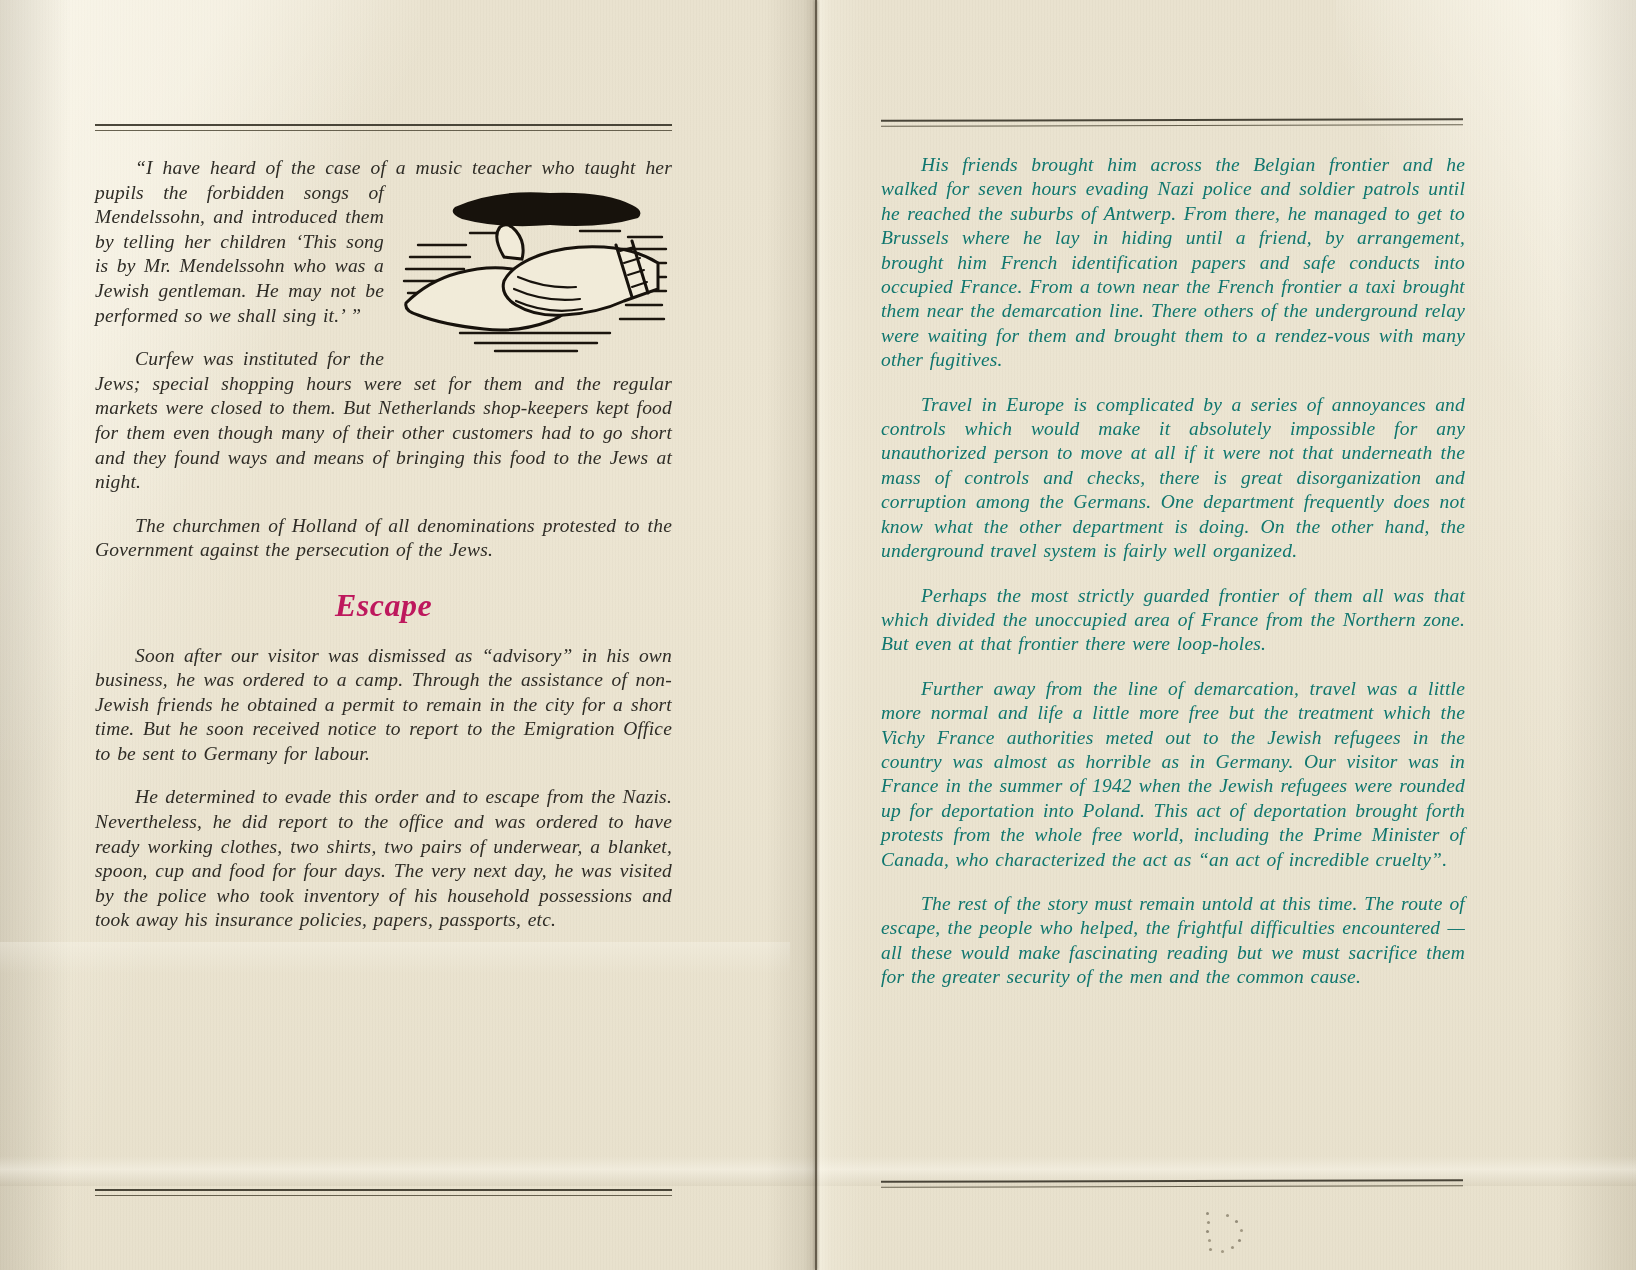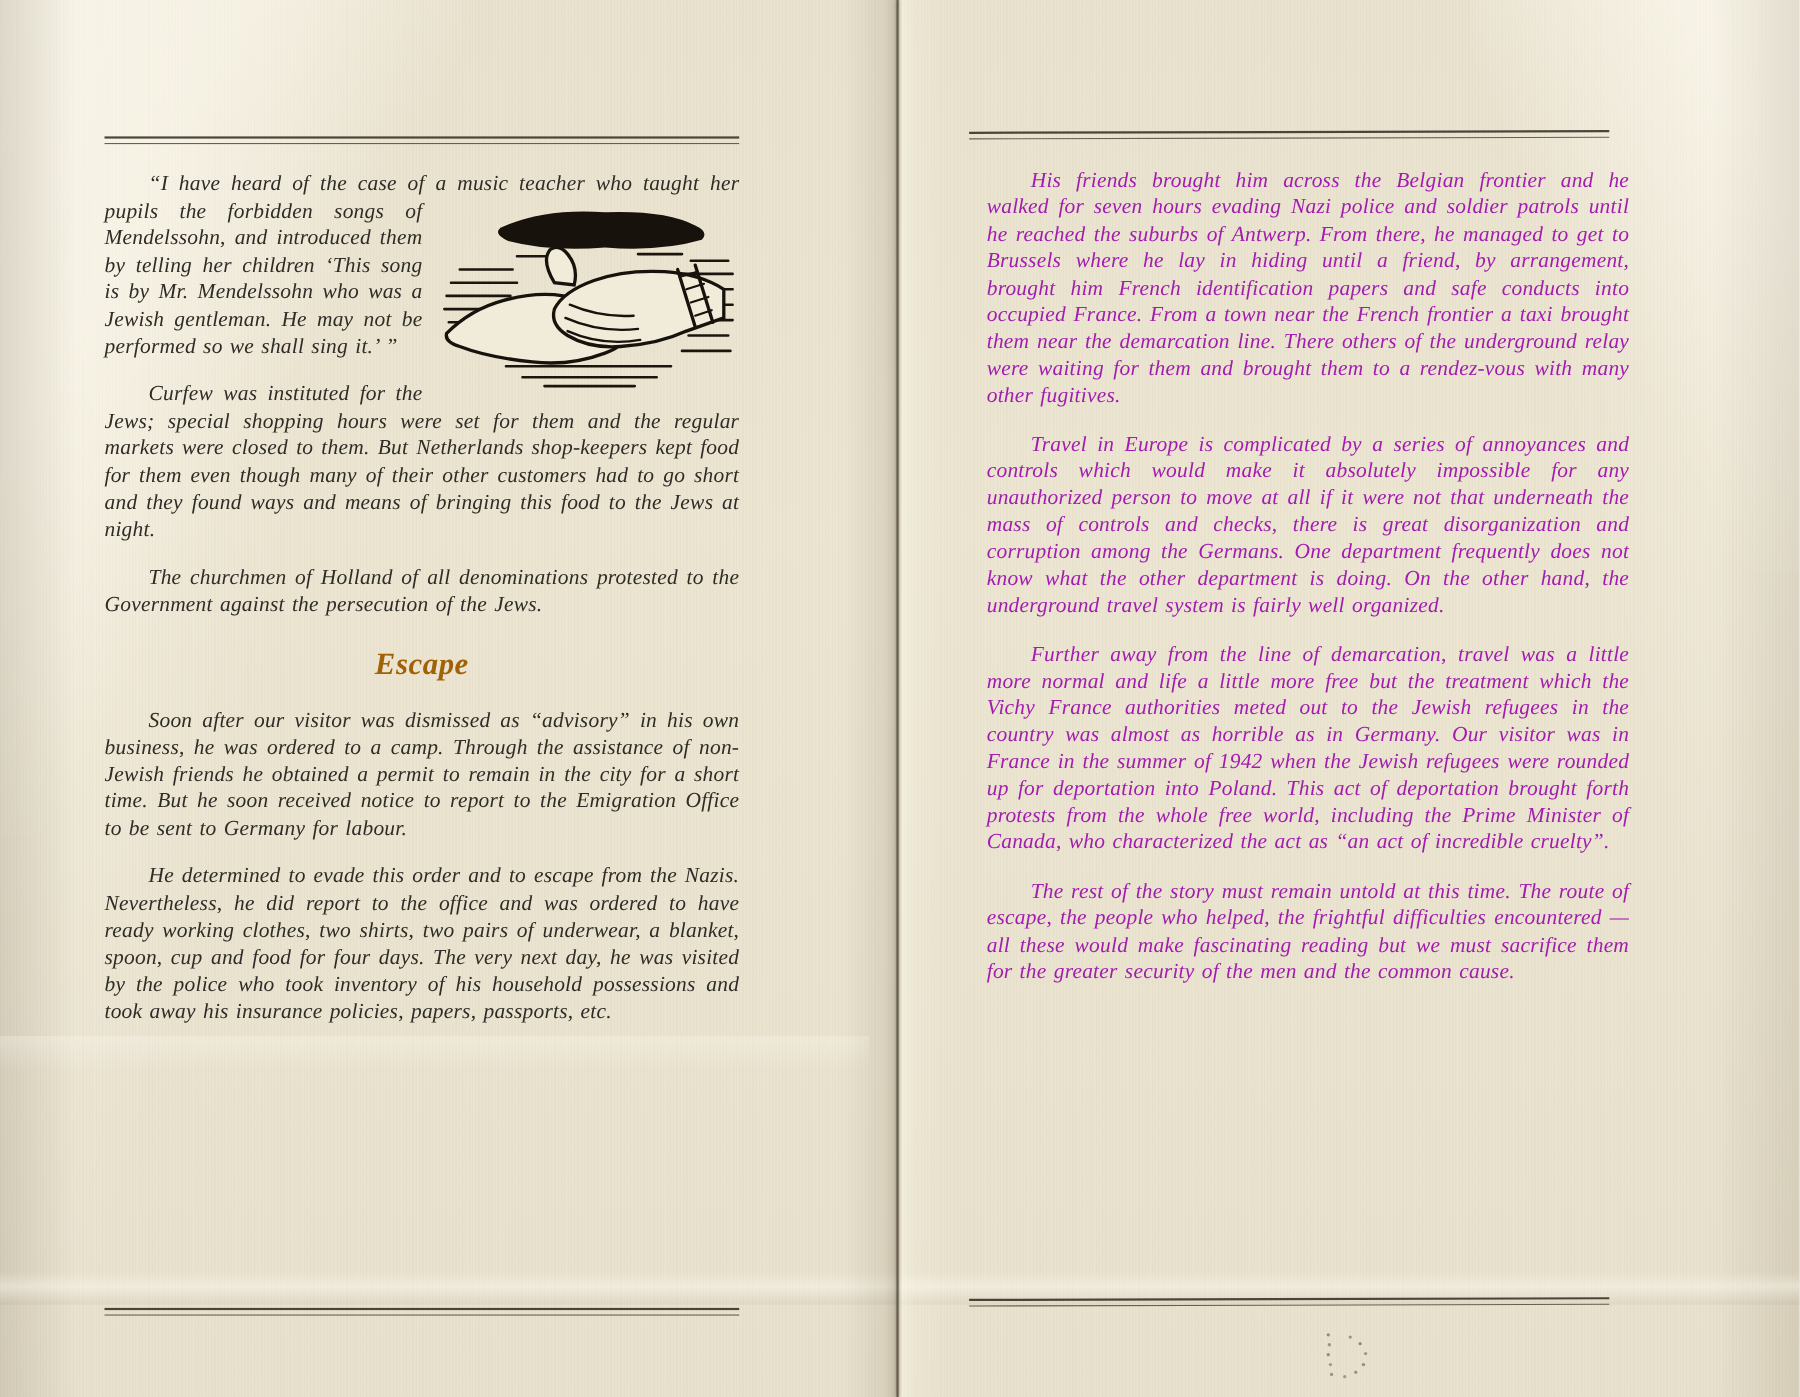--- a/index.html
+++ b/index.html
@@ -34,26 +34,26 @@
 
   .rule{position:absolute;height:4px;border-top:2px solid #3c382c;border-bottom:1px solid #5c5644;opacity:0.92;}
   #rule-top-left{left:95px;top:124px;width:577px;}
   #rule-bottom-left{left:95px;top:1189px;width:577px;}
   #rule-top-right{left:881px;top:119px;width:582px;transform:rotate(-0.15deg);}
   #rule-bottom-right{left:881px;top:1180px;width:582px;transform:rotate(-0.15deg);}
 
   .page-text{position:absolute;text-align:justify;color:#2e2c26;
     font-size:19.5px;line-height:24.6px;letter-spacing:0.2px;word-spacing:1.5px;}
   #left-text{left:95px;top:156px;width:577px;}
-  #right-text{left:881px;top:153px;width:584px;color:#a21caf;line-height:24.4px;margin-left:16px;}
+  #right-text{left:881px;top:153px;width:584px;color:#0f766e;line-height:24.4px;}
   .page-text p{margin:0 0 19px 0;text-indent:40px;font-style:italic;}
   #right-text p{margin-bottom:20px;}
 
   h2.escape{margin:30px 0 26px 0;text-align:center;text-indent:0;
-    font-style:italic;font-weight:bold;font-size:28px;color:#a16207;letter-spacing:0.5px;}
+    font-style:italic;font-weight:bold;font-size:32px;color:#be185d;letter-spacing:0.5px;}
 
   .illus{float:right;width:272px;height:176px;margin:4px 0 8px 16px;}
   .illus svg{display:block;}
 
   .dots{position:absolute;left:1206px;top:1212px;width:3px;height:3px;border-radius:50%;
     background:#948c79;
     box-shadow:
       1px 9px 0 #9c947f, 0 18px 0 #948c79, 2px 27px 0 #a39a84, 3px 36px 0 #9c947f,
       20px 2px 0 #9c947f, 29px 8px 0 #948c79, 34px 17px 0 #a39a84,
       32px 27px 0 #948c79, 25px 34px 0 #9c947f, 15px 38px 0 #a39a84;}
@@ -104,17 +104,18 @@
   <p>Curfew was instituted for the Jews; special shopping hours were set for them and the regular markets were closed to them. But Netherlands shop-keepers kept food for them even though many of their other customers had to go short and they found ways and means of bringing this food to the Jews at night.</p>
   <p>The churchmen of Holland of all denominations protested to the Government against the persecution of the Jews.</p>
   <h2 class="escape">Escape</h2>
   <p>Soon after our visitor was dismissed as “advisory” in his own business, he was ordered to a camp. Through the assistance of non-Jewish friends he obtained a permit to remain in the city for a short time. But he soon received notice to report to the Emigration Office to be sent to Germany for labour.</p>
   <p>He determined to evade this order and to escape from the Nazis. Nevertheless, he did report to the office and was ordered to have ready working clothes, two shirts, two pairs of underwear, a blanket, spoon, cup and food for four days. The very next day, he was visited by the police who took inventory of his household possessions and took away his insurance policies, papers, passports, etc.</p>
 </section>
 
 <section class="page-text" id="right-text">
   <p>His friends brought him across the Belgian frontier and he walked for seven hours evading Nazi police and soldier patrols until he reached the suburbs of Antwerp. From there, he managed to get to Brussels where he lay in hiding until a friend, by arrangement, brought him French identification papers and safe conducts into occupied France. From a town near the French frontier a taxi brought them near the demarcation line. There others of the underground relay were waiting for them and brought them to a rendez-vous with many other fugitives.</p>
   <p>Travel in Europe is complicated by a series of annoyances and controls which would make it absolutely impossible for any unauthorized person to move at all if it were not that underneath the mass of controls and checks, there is great disorganization and corruption among the Germans. One department frequently does not know what the other department is doing. On the other hand, the underground travel system is fairly well organized.</p>
+  <p>Perhaps the most strictly guarded frontier of them all was that which divided the unoccupied area of France from the Northern zone. But even at that frontier there were loop-holes.</p>
   <p>Further away from the line of demarcation, travel was a little more normal and life a little more free but the treatment which the Vichy France authorities meted out to the Jewish refugees in the country was almost as horrible as in Germany. Our visitor was in France in the summer of 1942 when the Jewish refugees were rounded up for deportation into Poland. This act of deportation brought forth protests from the whole free world, including the Prime Minister of Canada, who characterized the act as “an act of incredible cruelty”.</p>
   <p>The rest of the story must remain untold at this time. The route of escape, the people who helped, the frightful difficulties encountered — all these would make fascinating reading but we must sacrifice them for the greater security of the men and the common cause.</p>
 </section>
 
 <span class="dots"></span>
 
 </body></html>

